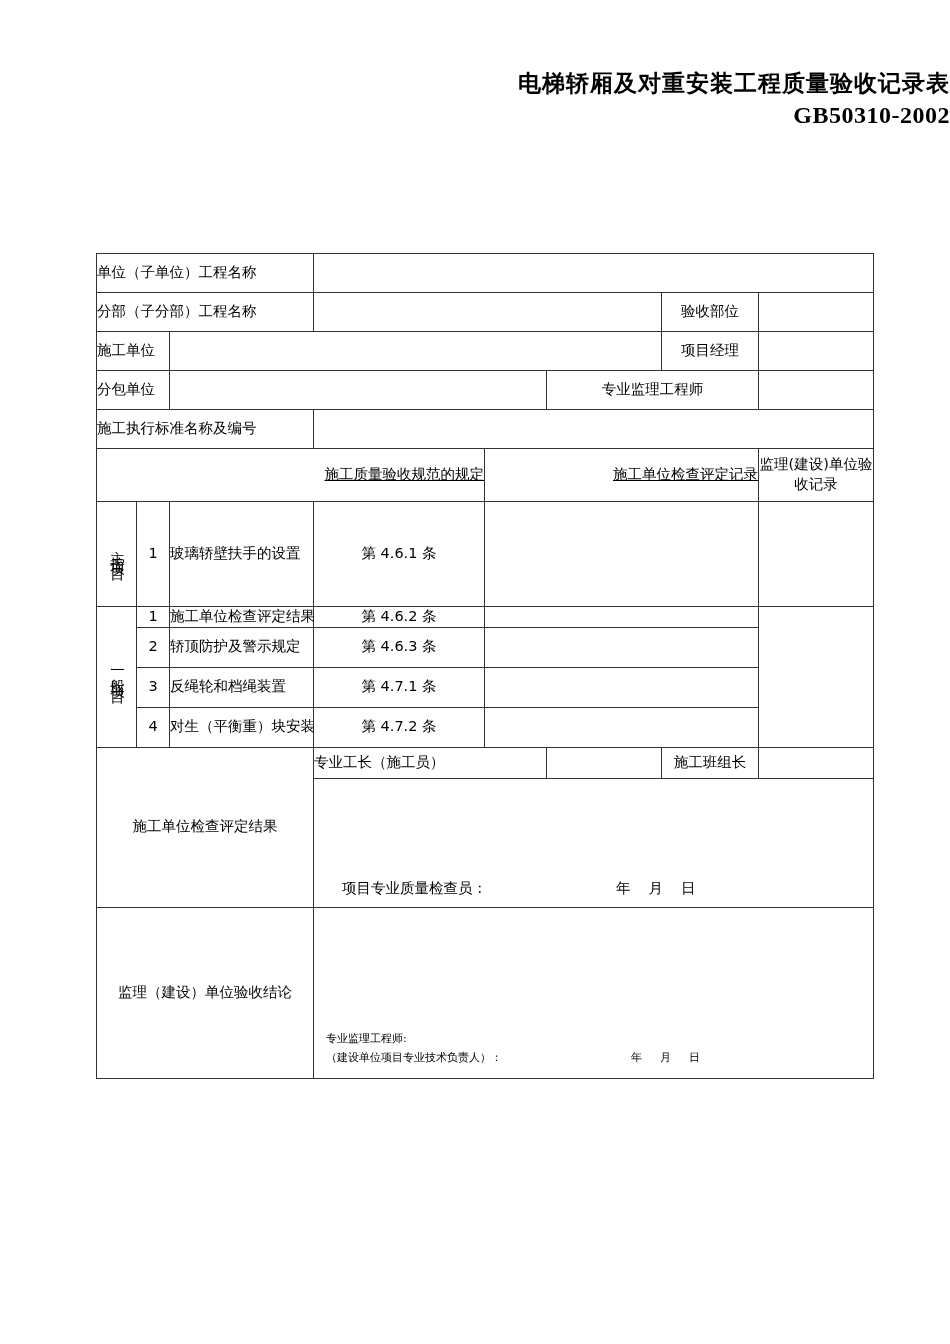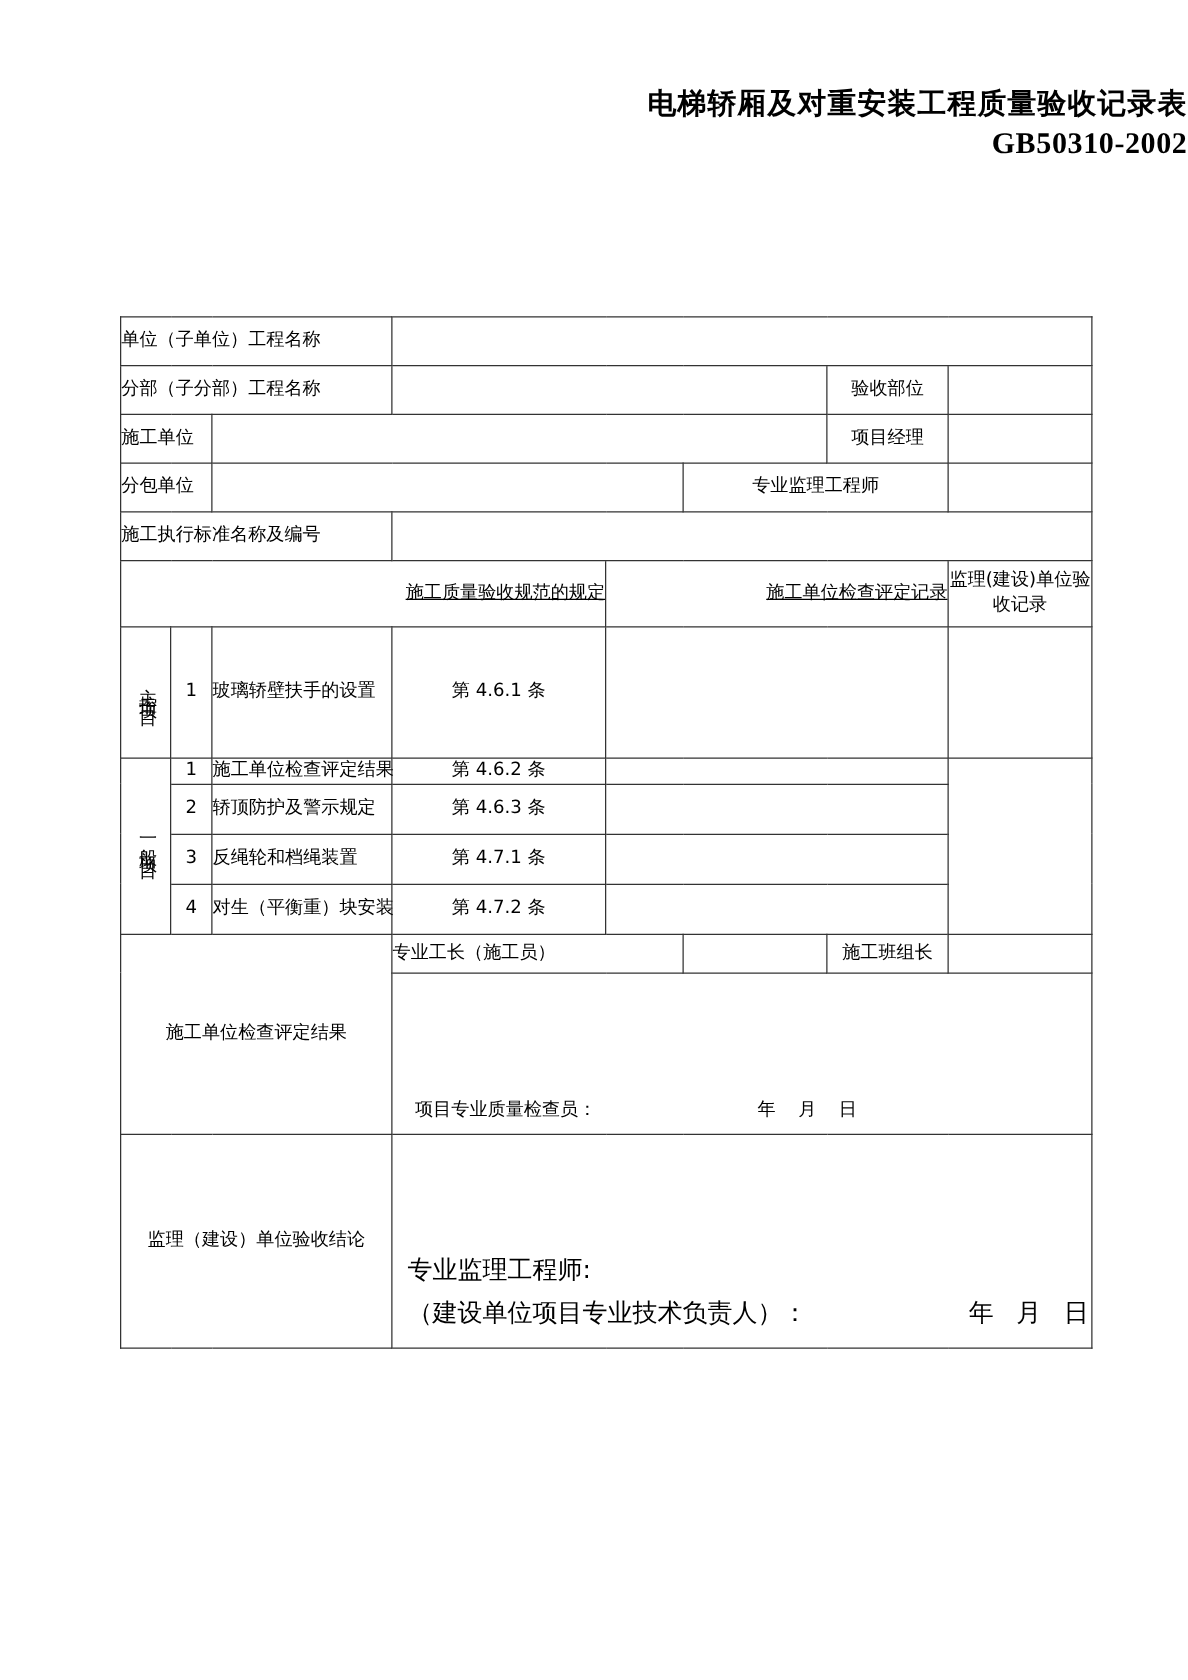--- a/index.html
+++ b/index.html
@@ -155,31 +155,31 @@
     padding: 8px 6px;
     white-space: nowrap;
   }
   .sig-inner {
     position: relative;
     min-height: 128px;
     padding: 0;
   }
   .sig-line {
     position: absolute;
-    left: 18px;
+    left: 28px;
     bottom: 8px;
     white-space: nowrap;
     font-size: 14.5px;
   }
   .sig-line2 {
     position: absolute;
     left: 12px;
     bottom: 10px;
     white-space: nowrap;
-    font-size: 20px;
+    font-size: 11px;
     line-height: 1.75;
   }
   .date-sp { display: inline-block; width: 120px; }
   .ymd span { display: inline-block; padding: 0 9px; }
 </style>
 </head>
 <body>
 
 <div class="page">
 

